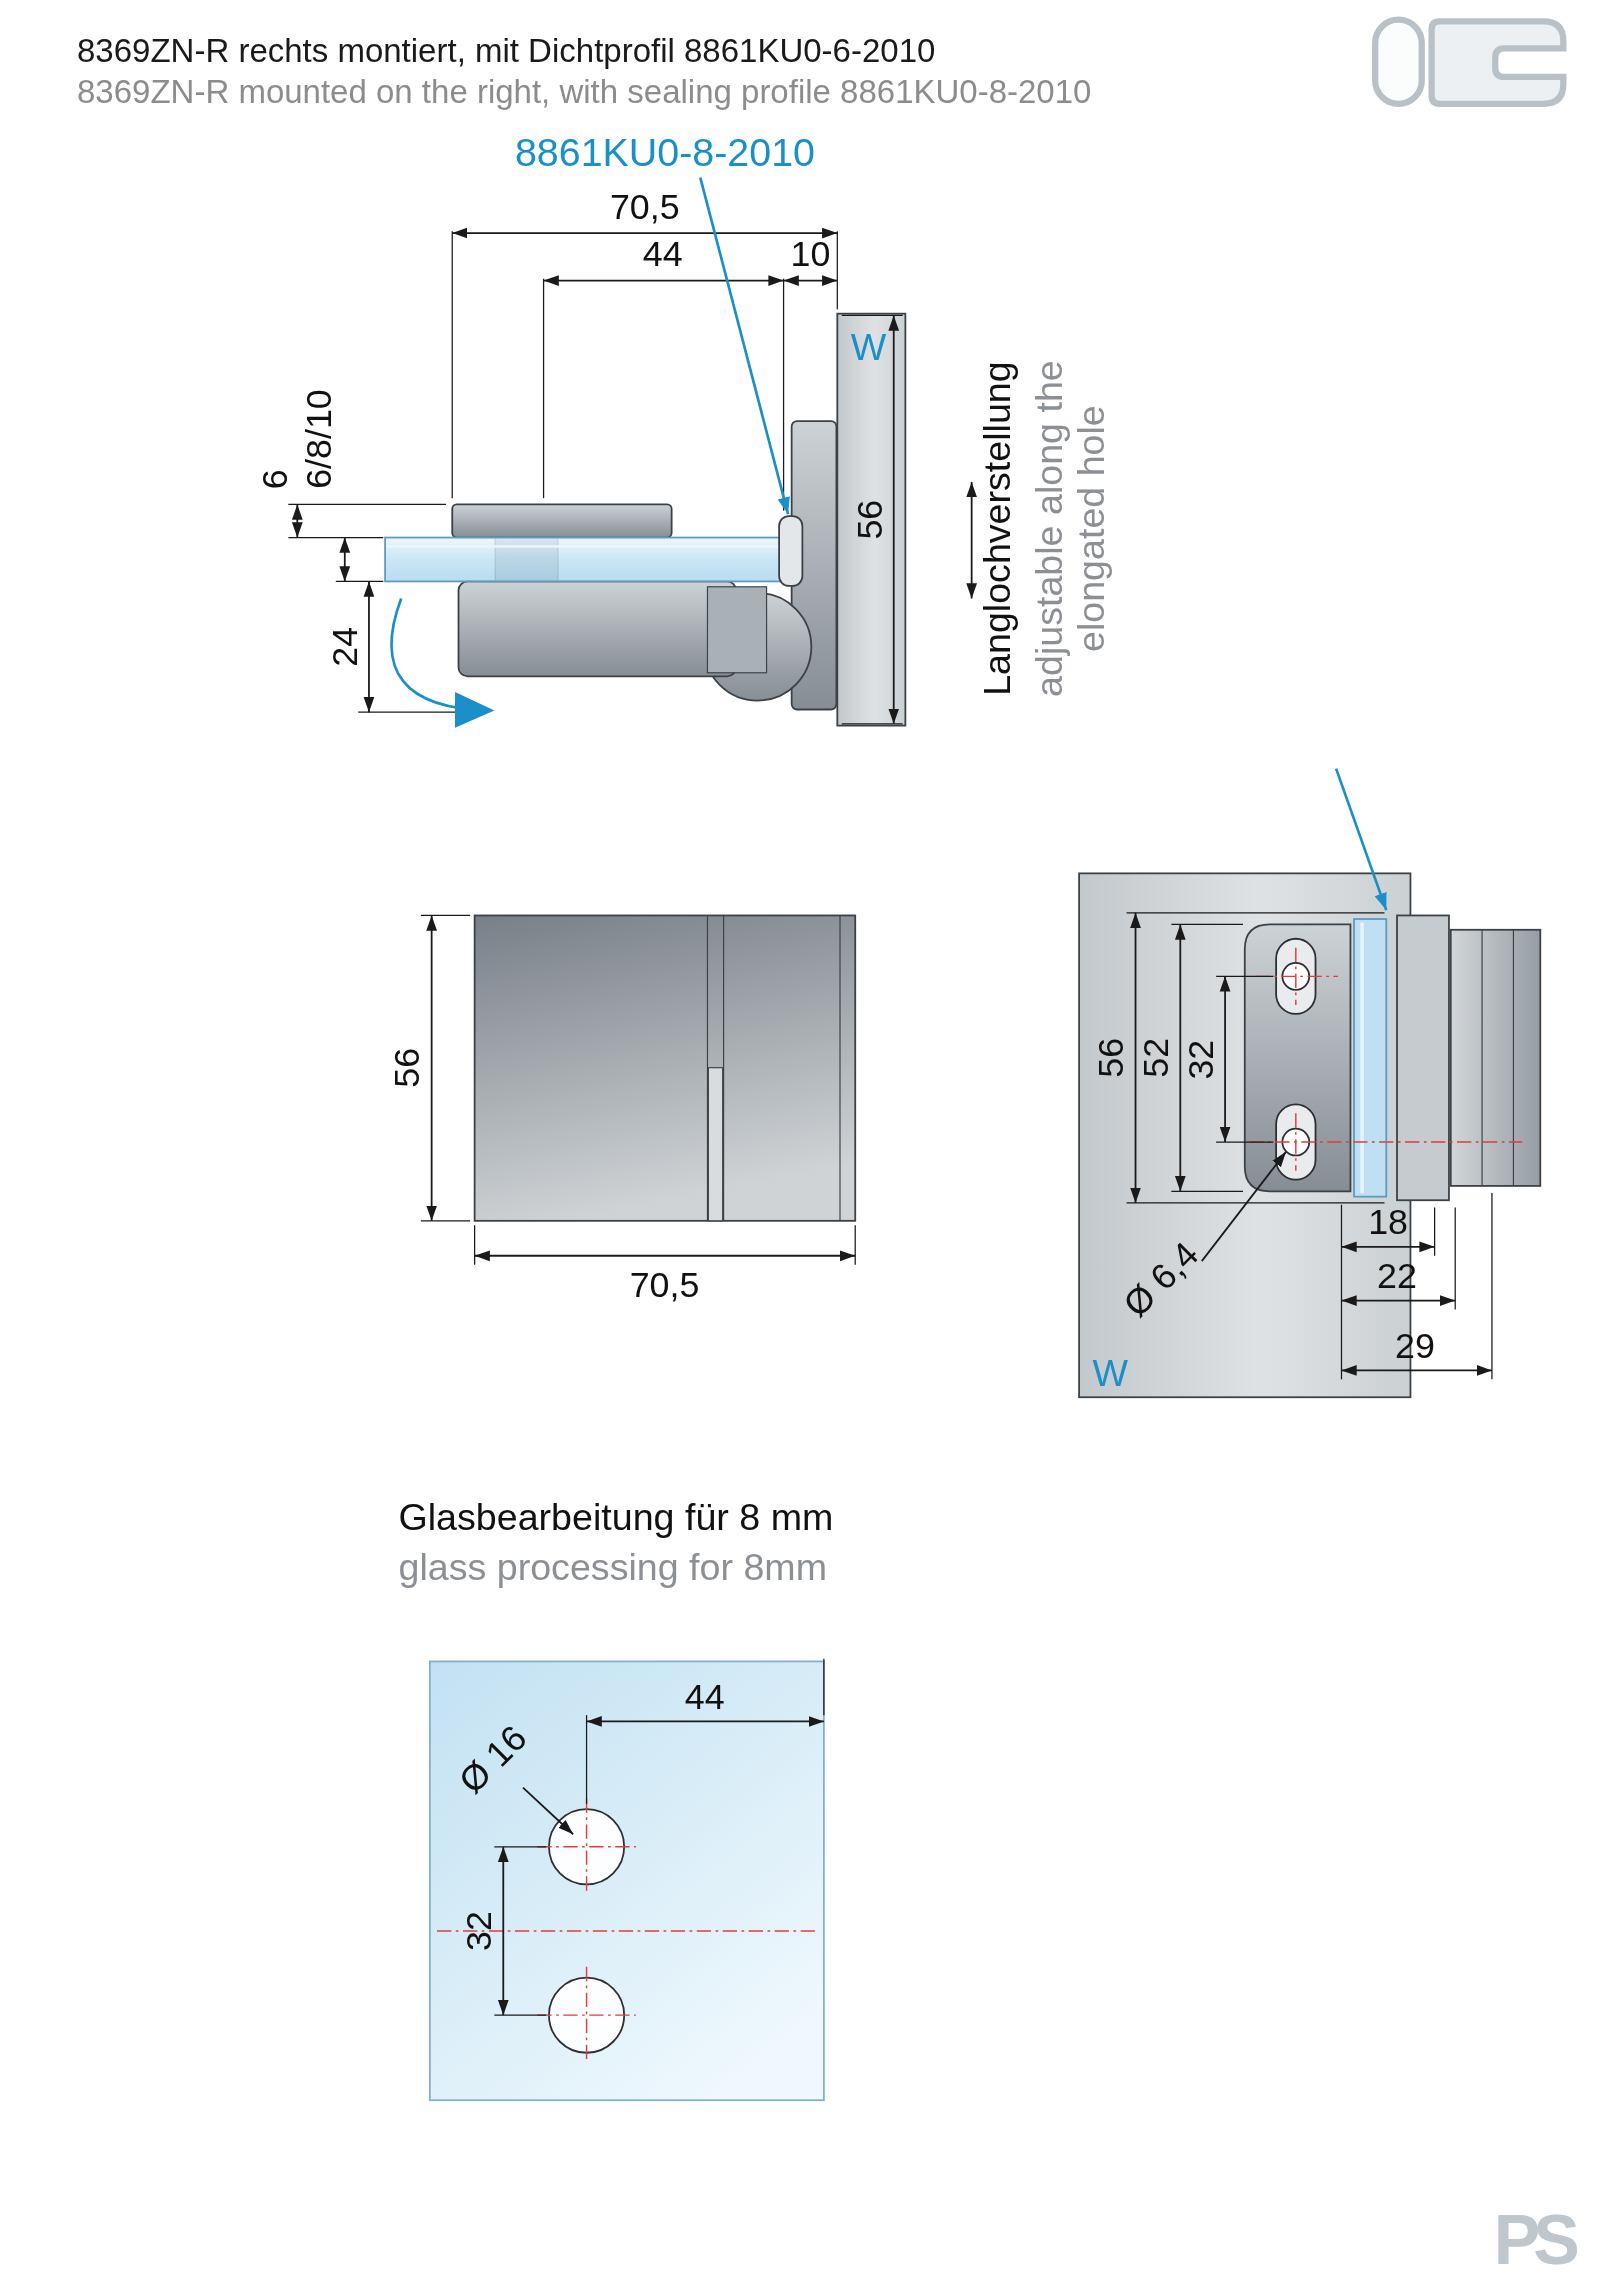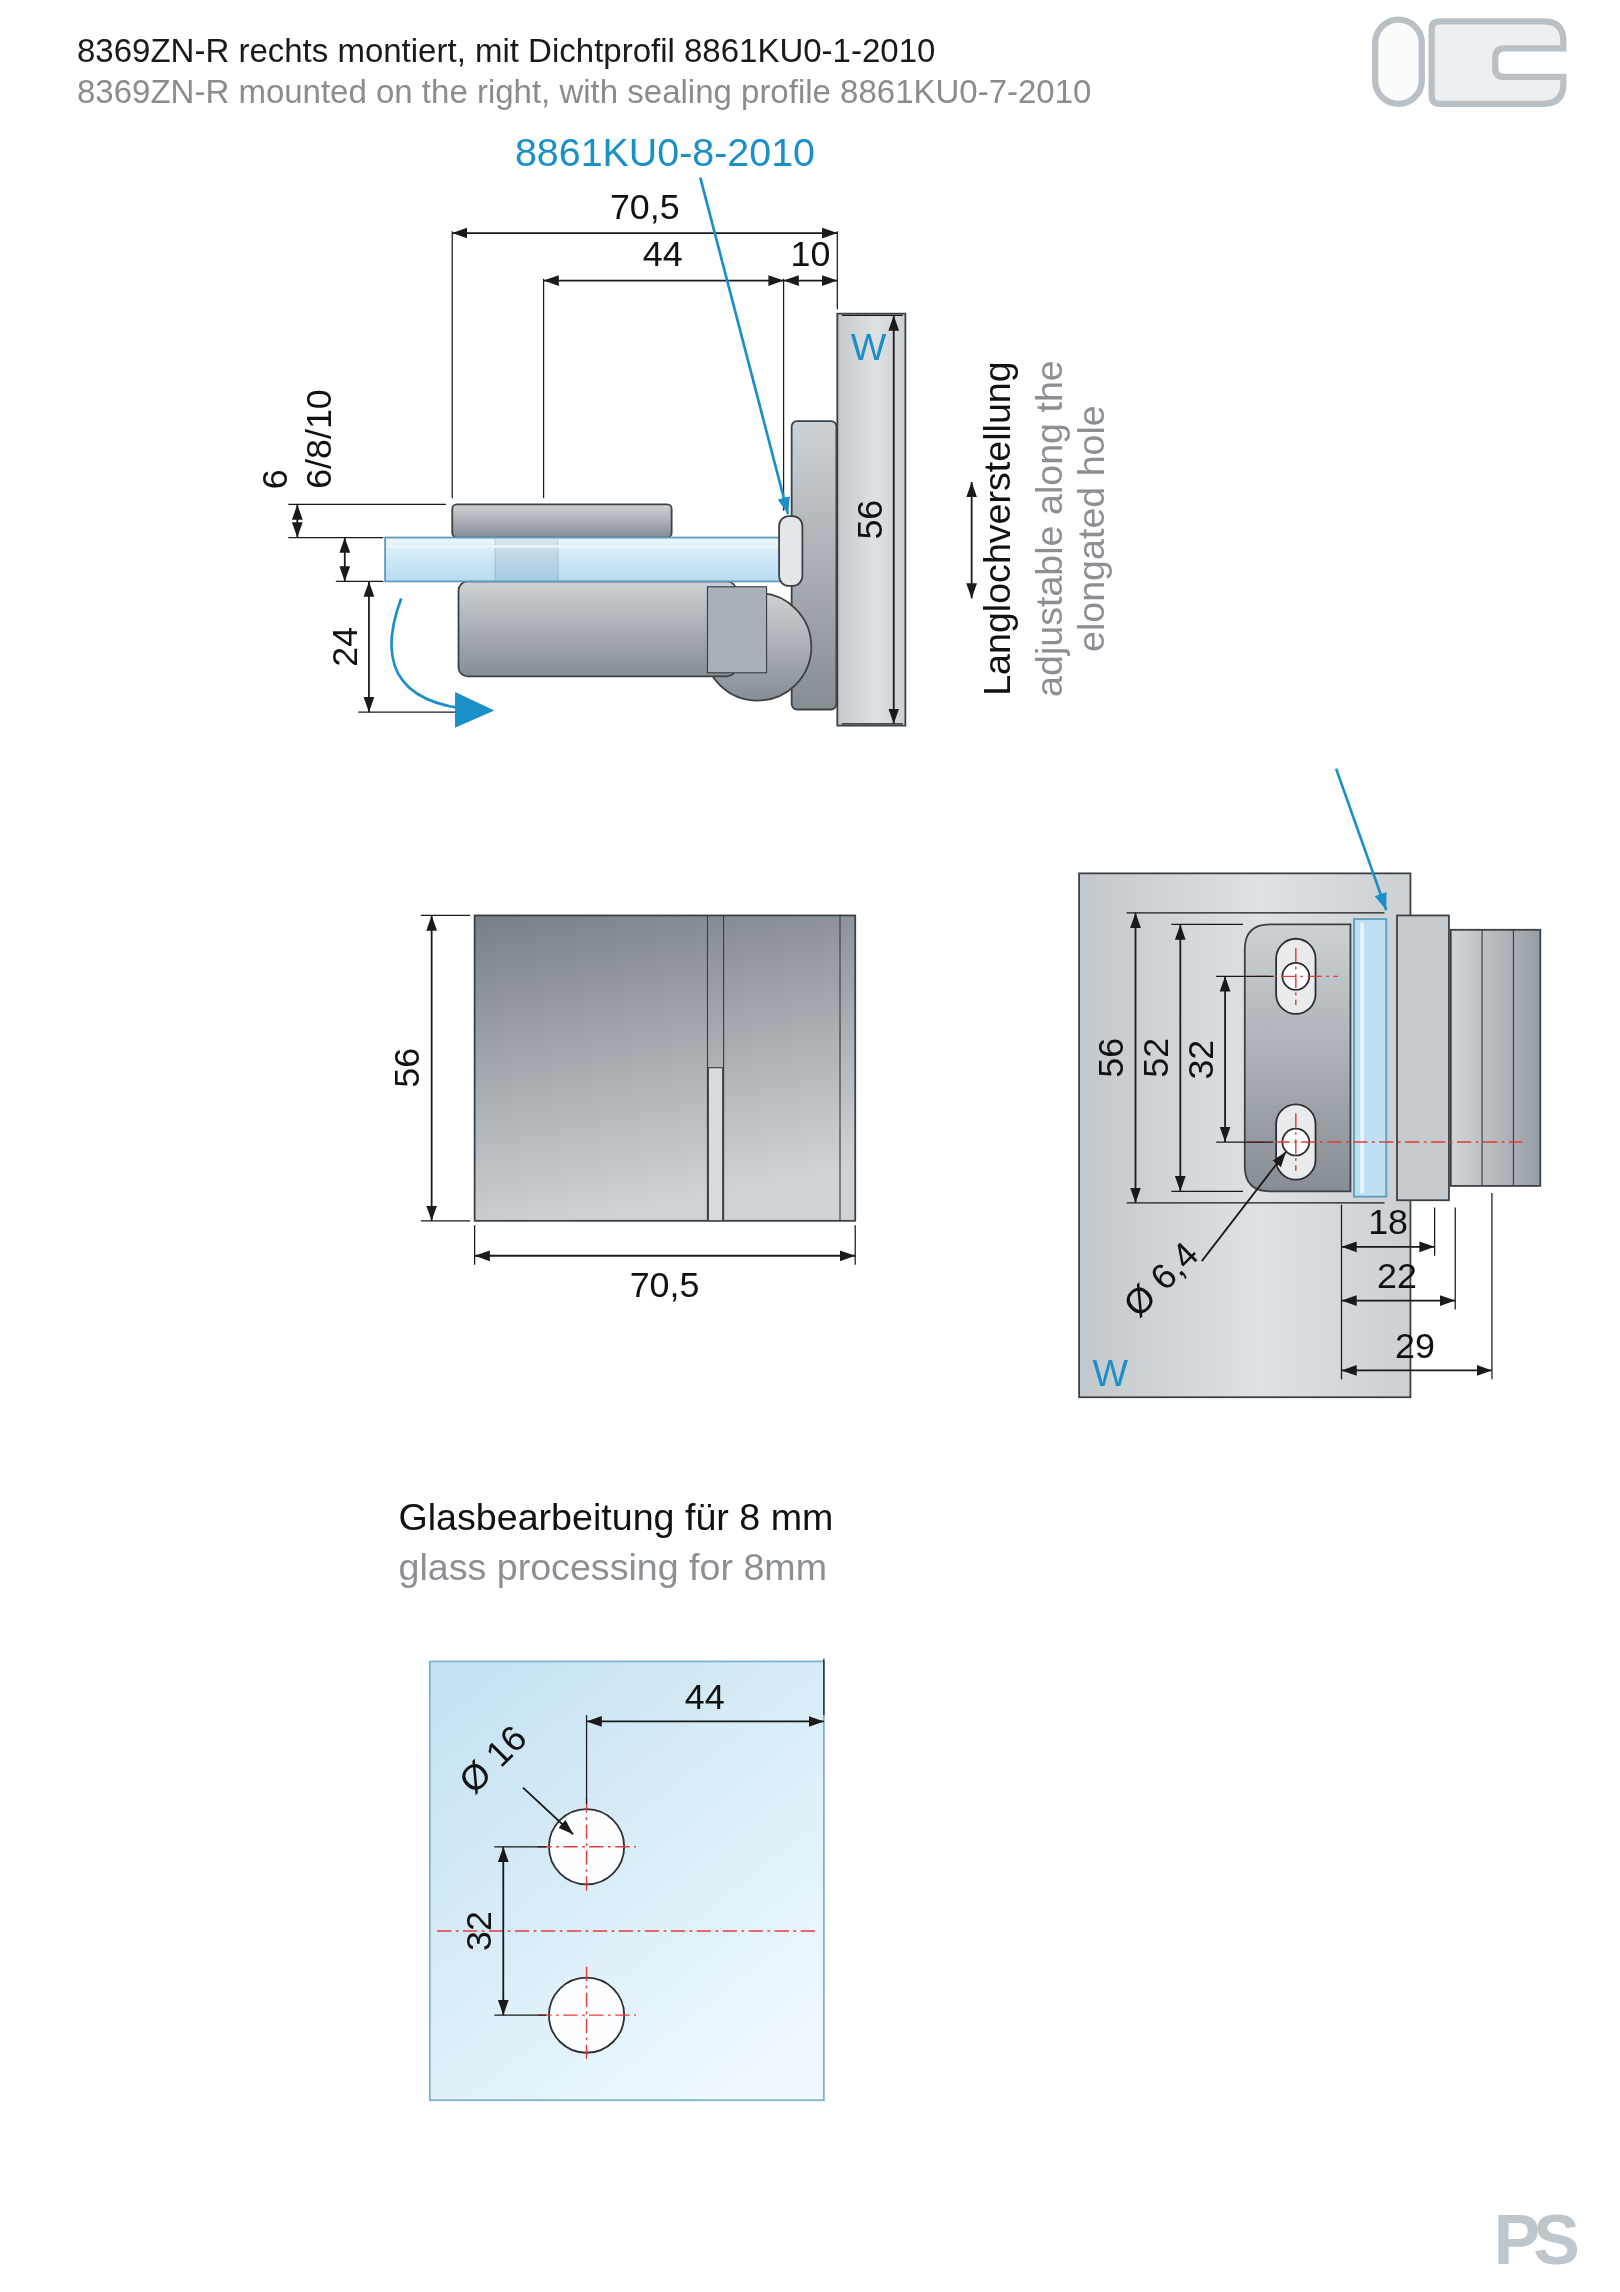--- a/index.html
+++ b/index.html
@@ -19,22 +19,22 @@
   .graytxt{fill:#8c9094;}
   .callout{font-family:"Liberation Sans",sans-serif;font-size:44px;fill:#1a8fc8;}
   .wlabel{font-family:"Liberation Sans",sans-serif;font-size:42px;fill:#1a8fc8;}
   .red{stroke:#e23b3b;stroke-width:1.6;fill:none;stroke-dasharray:16 5 3 5;}
   .bluearrow{stroke:#1a8fc8;stroke-width:3;fill:none;}
   .logo{font-family:"Liberation Sans",sans-serif;font-size:78px;font-weight:bold;fill:#bfc7cd;letter-spacing:-8px;}
 </style>
 </head>
 <body>
 
-<div class="hdr hdr-de">8369ZN-R rechts montiert, mit Dichtprofil 8861KU0-1-2010</div>
-<div class="hdr hdr-en">8369ZN-R mounted on the right, with sealing profile 8861KU0-7-2010</div>
+<div class="hdr hdr-de">8369ZN-R rechts montiert, mit Dichtprofil 8861KU0-6-2010</div>
+<div class="hdr hdr-en">8369ZN-R mounted on the right, with sealing profile 8861KU0-8-2010</div>
 
 <div class="icon-wrap">
   <svg width="224" height="99" viewBox="0 0 250 110">
     <rect x="8" y="6" width="52" height="94" rx="26" fill="#fbfcfc" stroke="#b9c1c7" stroke-width="7"></rect>
     <path d="M80,8 H196 Q218,8 218,30 V38 H152 Q142,38 142,49 V60 Q142,70 152,70 H218 V78 Q218,100 196,100 H80 Q71,100 71,91 V17 Q71,8 80,8 Z" fill="#edf0f2" stroke="#b9c1c7" stroke-width="7"></path>
   </svg>
 </div>
 
 <svg class="canvas" width="1620" height="2293" viewBox="0 0 1809 2560">
   <defs>

